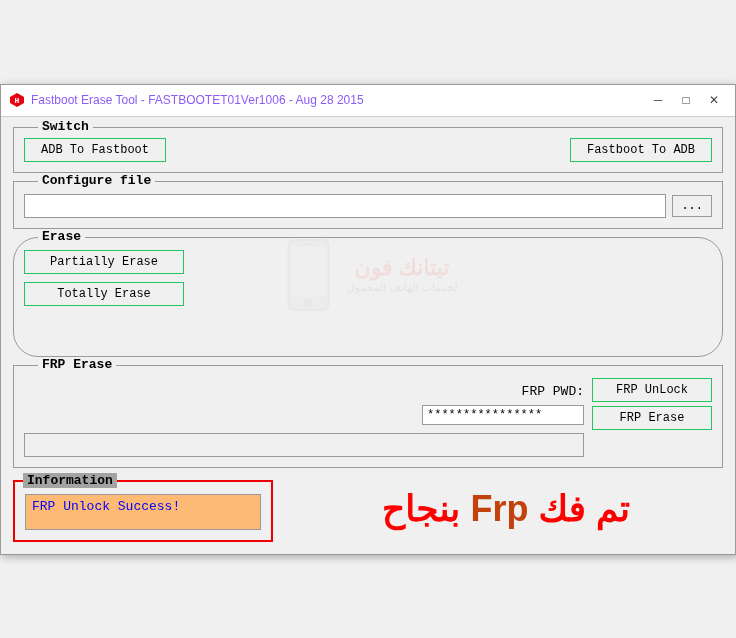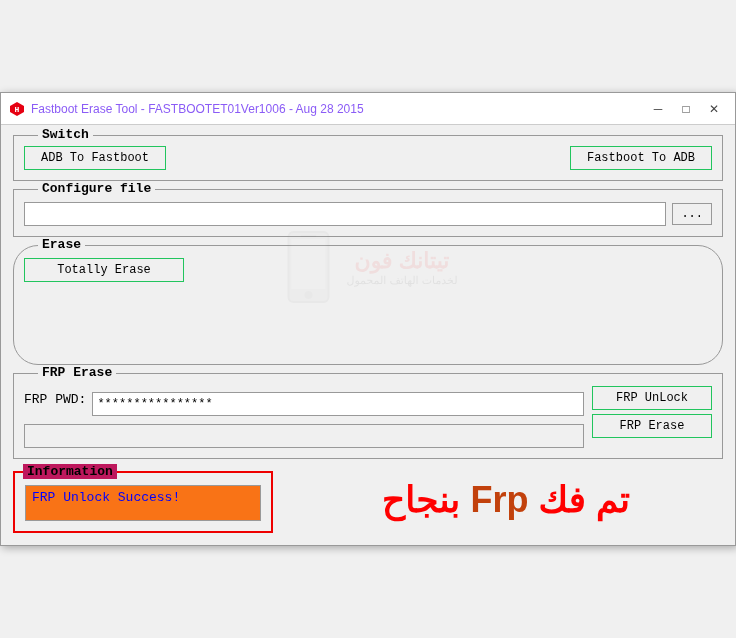--- a/index.html
+++ b/index.html
@@ -132,21 +132,22 @@
       transform: translate(-50%, -50%);
       pointer-events: none;
       opacity: 0.25;
       z-index: 10;
       text-align: center;
     }
     .frp-row {
       display: flex;
       gap: 6px;
       padding-top: 6px;
-      align-items: flex-start;
+      align-items: flex-end;
+      flex-direction: column;
     }
     .frp-label {
       font-family: 'Courier New', Courier, monospace;
       font-size: 13px;
       white-space: nowrap;
     }
     .frp-input {
       flex: 1;
       height: 24px;
       border: 1px solid #999;
@@ -176,30 +177,30 @@
       border: 2px solid #e00;
       padding: 6px 10px 10px;
       position: relative;
       background: #f0f0f0;
       margin-top: 4px;
     }
     .info-label {
       position: absolute;
       top: -9px;
       left: 8px;
-      background: #be185d;
+      background: #a3a3a3;
       padding: 0 4px;
       font-size: 13px;
       font-weight: bold;
       font-family: 'Courier New', Courier, monospace;
     }
     .info-content {
       margin-top: 6px;
       border: 1px solid #999;
-      background: #f97316;
+      background: #fdba74;
       padding: 4px 6px;
       min-height: 36px;
     }
     .info-text {
       font-family: 'Courier New', Courier, monospace;
       font-size: 13px;
       color: blue;
     }
     .bottom-row {
       display: flex;
@@ -271,20 +272,21 @@
               <circle cx="30" cy="68" r="4" fill="#888"></circle>
               <rect x="22" y="8" width="16" height="2" rx="1" fill="#888"></rect>
             </svg>
             <div style="display:flex;flex-direction:column;align-items:center;">
               <span style="font-size:22px; font-weight:bold; color:#e00; font-family:Arial;">تيتانك فون</span>
               <span style="font-size:11px; color:#333; font-family:Arial;">لخدمات الهاتف المحمول</span>
             </div>
           </div>
         </div>
         <div class="erase-section">
+          <button class="tool-btn" style="width:160px;">Partially Erase</button>
           <button class="tool-btn" style="width:160px;">Totally Erase</button>
         </div>
       </div>
     </div>
 
     <div class="group-box">
       <span class="group-label">FRP Erase</span>
       <div style="display:flex; gap:8px; padding-top:6px;">
         <div style="flex:1; display:flex; flex-direction:column; gap:4px;">
           <div class="frp-row">

